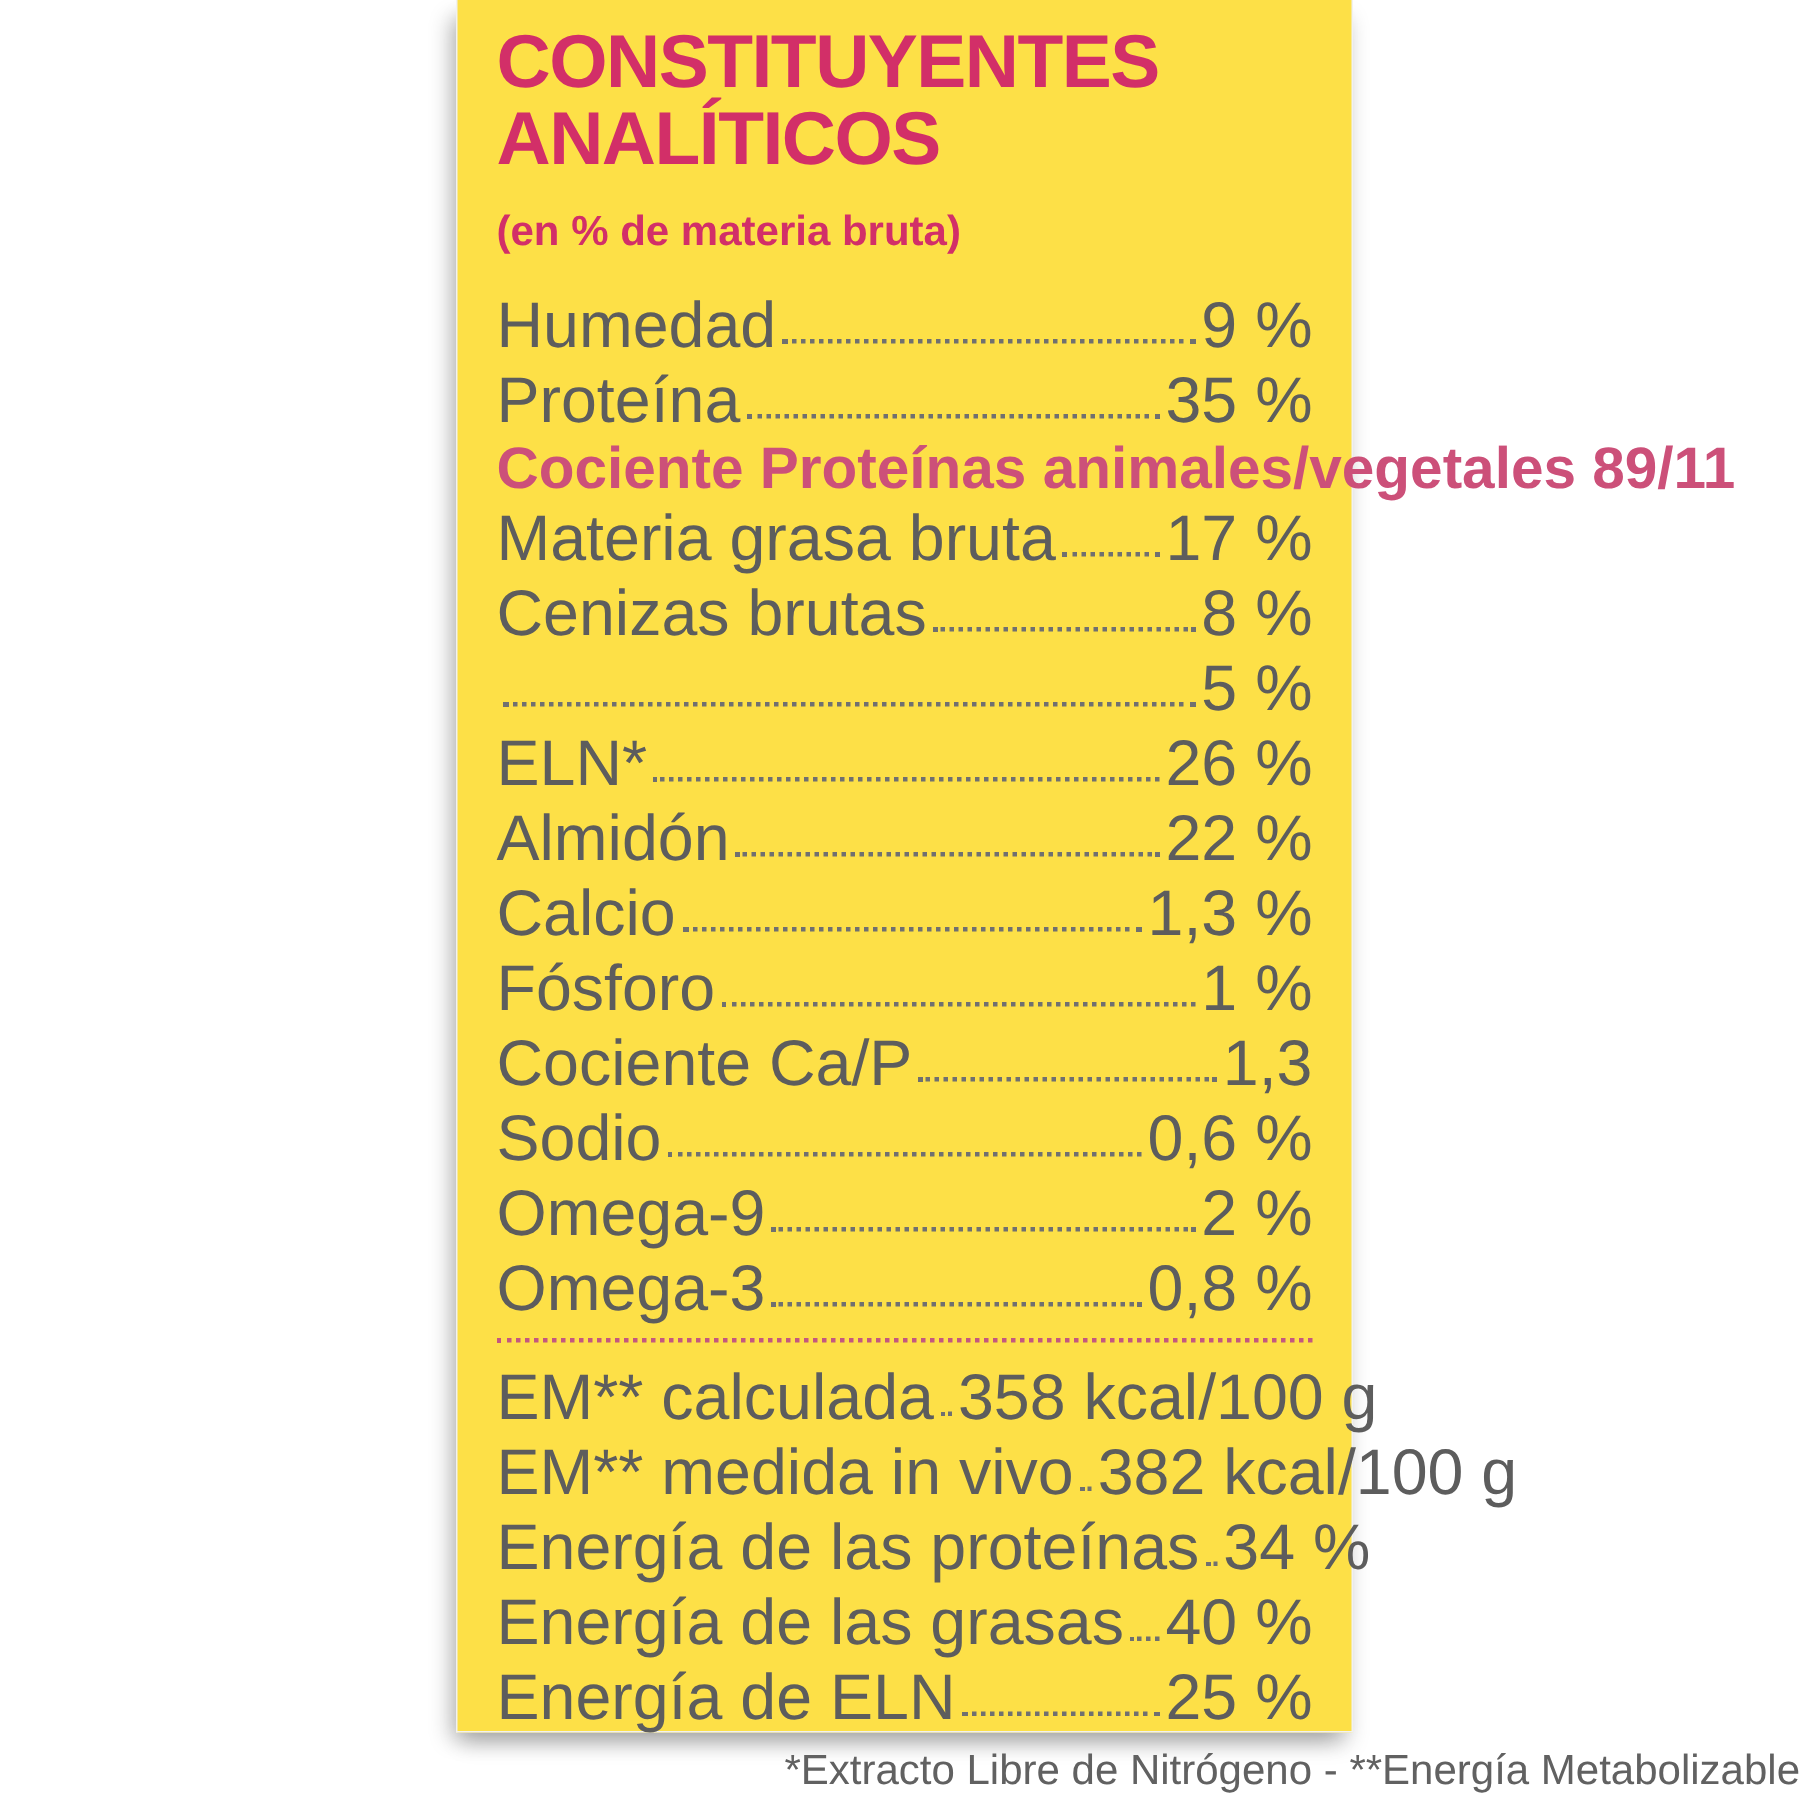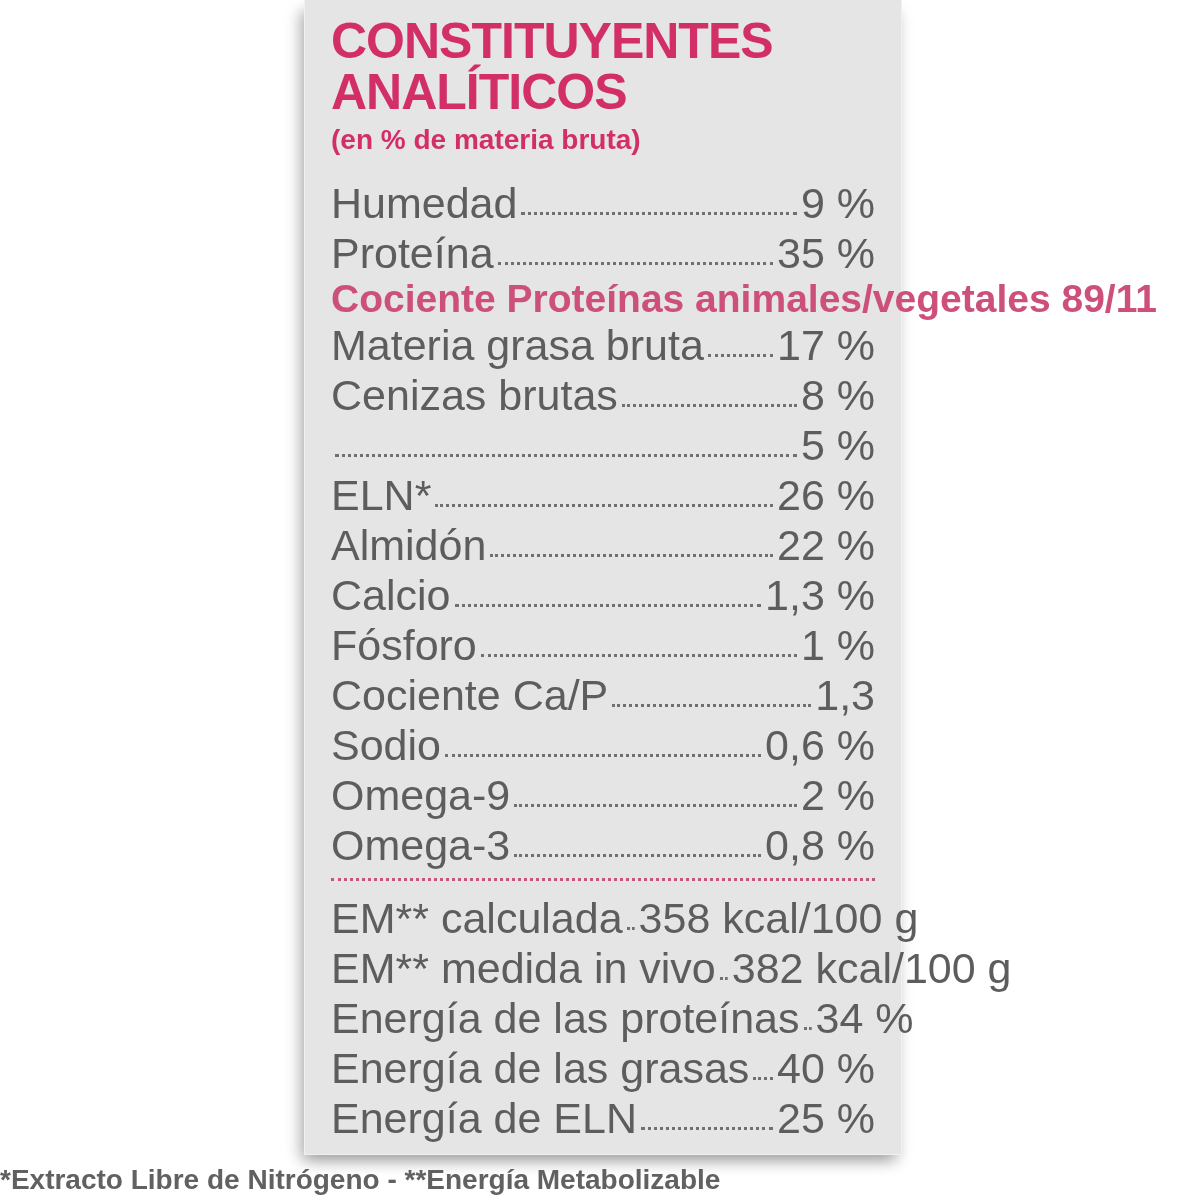--- a/index.html
+++ b/index.html
@@ -19,40 +19,40 @@
     --text: #5d5d5d;
     --dots: #707070;
     --footnote: #616161;
   }
   .panel {
     position: absolute;
     left: 304px;
     top: 0;
     width: 598px;
     height: 1155px;
-    background: #e5e5e5;
+    background: #fde047;
     box-sizing: border-box;
     padding: 16px 26px 0 26px;
     border: 1px solid #f1f1f1;
     border-top: none;
     box-shadow: -8px 8px 14px -3px rgba(0,0,0,0.22), 0 9px 14px -3px rgba(0,0,0,0.22);
   }
   .title {
     color: var(--accent);
     font-weight: 800;
     font-size: 50px;
     line-height: 1.02;
     letter-spacing: -1px;
     margin: 0;
   }
   .subtitle {
     color: var(--accent);
     font-weight: 700;
     font-size: 28px;
-    margin-top: 6px;
+    margin-top: 20px;
   }
   .rows {
     margin-top: 22px;
   }
   .row {
     display: flex;
     height: 50px;
     line-height: 50px;
     font-size: 43px;
     font-weight: 300;
@@ -79,23 +79,23 @@
   .separator {
     height: 0;
     border-bottom: 3.5px dotted var(--separator);
     margin: 8px 0 12px 0;
   }
   .footnote {
     position: absolute;
     left: 0;
     top: 1164px;
     width: 1200px;
-    text-align: left;
+    text-align: right;
     font-size: 28px;
-    font-weight: 700;
+    font-weight: 400;
     color: var(--footnote);
   }
 </style>
 </head>
 <body>
 
 <div class="panel">
   <h1 class="title">
     <span>CONSTITUYENTES</span><br>
     <span>ANALÍTICOS</span>

